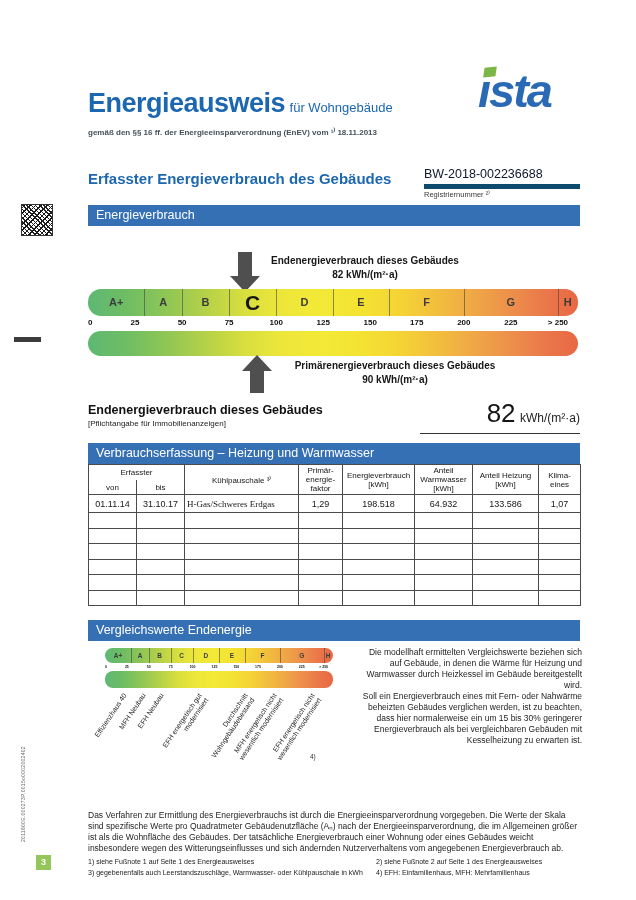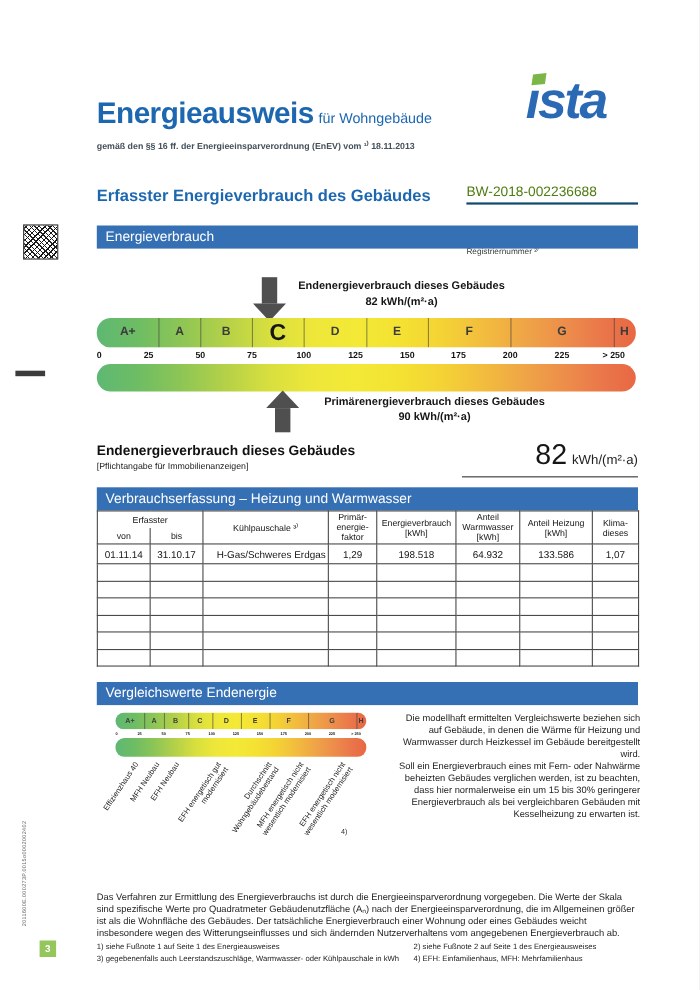--- a/index.html
+++ b/index.html
@@ -21,23 +21,23 @@
   .title .main{font-size:27px;font-weight:bold;letter-spacing:-.5px;}
   .title .sub{font-size:13px;font-weight:400;}
   .subtitle{position:absolute;left:88px;top:126px;font-size:8px;font-weight:600;color:#44505a;}
   .logo{position:absolute;left:478px;top:64px;width:140px;height:54px;}
   .logo .txt{font-family:"Liberation Sans",sans-serif;font-style:italic;font-weight:bold;
     font-size:47px;color:#2a6ab5;letter-spacing:-2px;line-height:54px;}
   .logo .dot{position:absolute;left:6px;top:3px;width:12px;height:10px;background:#7cb648;
     transform:skewX(-14deg) rotate(-6deg);}
   
   .sec-title{position:absolute;left:88px;top:170px;font-size:15px;font-weight:bold;color:#1c67b0;}
-  .regnum{position:absolute;left:424px;top:167px;width:156px;border-bottom:2px solid #0c4a6e;
-    font-size:12.5px;color:#4d7c0f;padding-bottom:3px;}
-  .reglabel{position:absolute;left:424px;top:189px;font-size:7.5px;color:#3a3a3a;margin-top:34px;}
+  .regnum{position:absolute;left:424px;top:167px;width:156px;border-bottom:5px solid #0c4a6e;
+    font-size:12.5px;color:#0f172a;padding-bottom:3px;}
+  .reglabel{position:absolute;left:424px;top:189px;font-size:7.5px;color:#3a3a3a;}
   
   .banner{position:absolute;left:88px;width:492px;height:21px;background:#3570b4;color:#fff;
     font-size:12.5px;line-height:21px;padding-left:8px;box-sizing:border-box;}
   
   .scale{position:absolute;left:88px;top:289px;width:490px;}
   .grad{background:linear-gradient(90deg,#5eb873 0%,#6fbd63 8%,#8fc655 16%,#b5d148 24%,
     #d8df3e 32%,#eee73a 40%,#f3e936 48%,#f4e232 56%,#f4d335 64%,#f2bc3e 72%,#efa347 80%,
     #ec8a4b 88%,#ea764a 94%,#e86843 100%);}
   .topband{position:relative;height:27px;border-radius:13px;overflow:hidden;}
   .strip{position:relative;height:15px;background:#fff;}
@@ -64,21 +64,21 @@
   .ee-value .num{font-size:26px;font-weight:normal;color:#161616;}
   .ee-value .unit{font-size:12px;color:#222;}
   
   table.vtable{position:absolute;left:88px;top:464px;width:492px;border-collapse:collapse;
     table-layout:fixed;font-size:8px;color:#161616;}
   .vtable th,.vtable td{border:1px solid #4a4a4a;padding:1px 2px;text-align:center;
     font-weight:normal;white-space:pre-line;vertical-align:middle;overflow:hidden;}
   .vtable th.noB{border-bottom:none;}
   .vtable th.noT{border-top:none;height:12px;}
   .vtable td{font-size:9px;height:15px;}
-  .vtable td.lft{text-align:right;}
+  .vtable td.lft{text-align:left;font-family:Liberation Serif, serif;}
   .vtable tr.empty td{height:12.5px;}
   
   .mini{position:absolute;left:105px;top:648px;width:228px;}
   .mini .topband{height:15px;border-radius:8px;}
   .mini .band-letter{height:15px;line-height:15px;font-size:6.5px;}
   .mini .strip{height:8px;}
   .mini .tick{font-size:3.5px;top:2px;font-weight:bold;}
   .mini .botbar{height:17px;border-radius:8px;}
   .diag-label{position:absolute;width:90px;text-align:right;font-size:7px;line-height:1.15;
     color:#222;transform:rotate(-56deg);transform-origin:100% 0;}
@@ -198,21 +198,21 @@
 energie-
 faktor</th>
       <th rowspan="2">Energieverbrauch
 [kWh]</th>
       <th rowspan="2">Anteil
 Warmwasser
 [kWh]</th>
       <th rowspan="2">Anteil Heizung
 [kWh]</th>
       <th rowspan="2">Klima-
-dieses</th>
+eines</th>
     </tr>
     <tr>
       <th class="noT">von</th>
       <th class="noT">bis</th>
     </tr>
     <tr>
       <td>01.11.14</td>
       <td>31.10.17</td>
       <td class="lft">H-Gas/Schweres Erdgas</td>
       <td>1,29</td>

